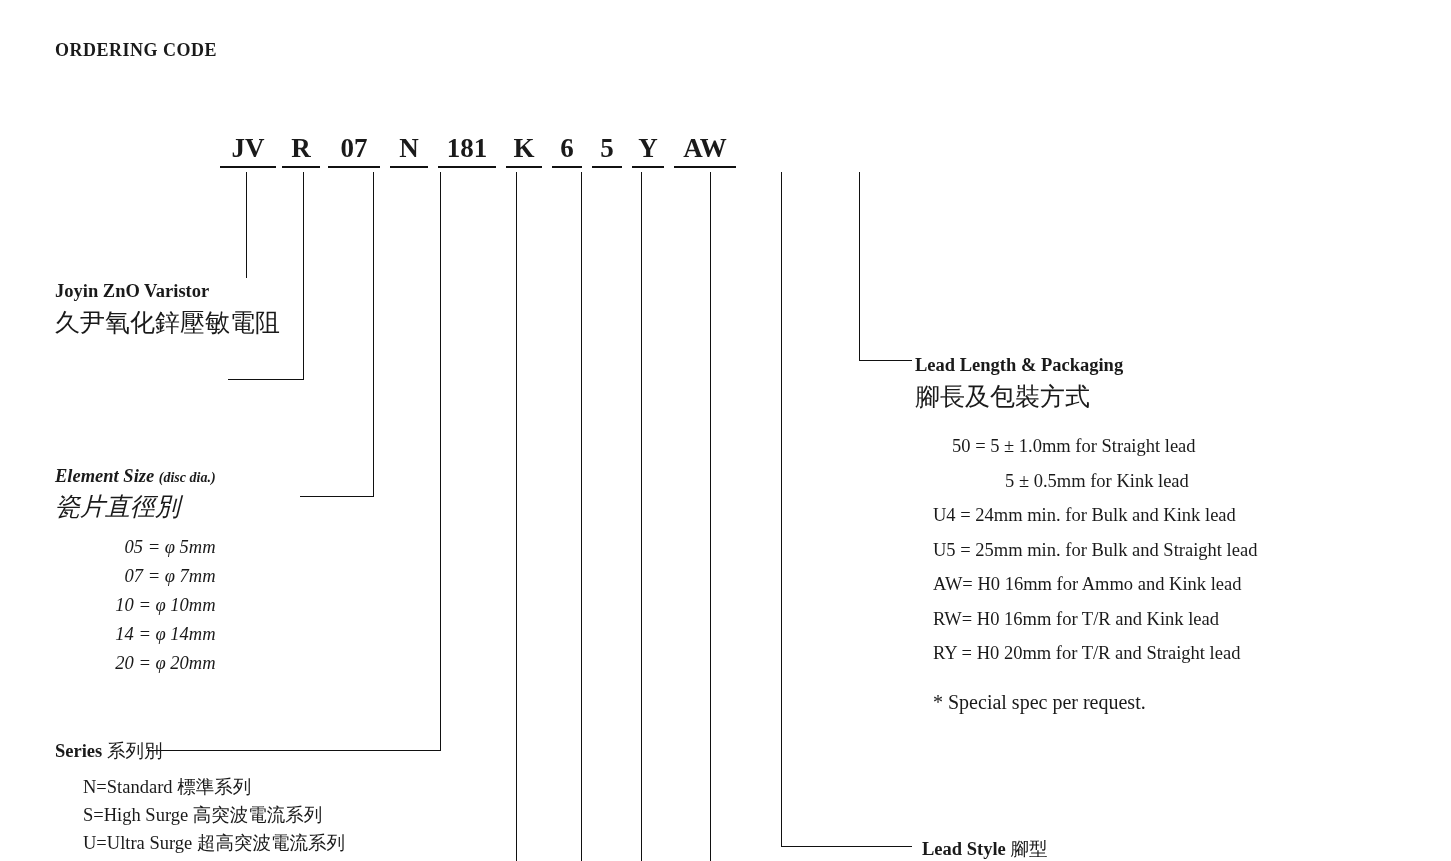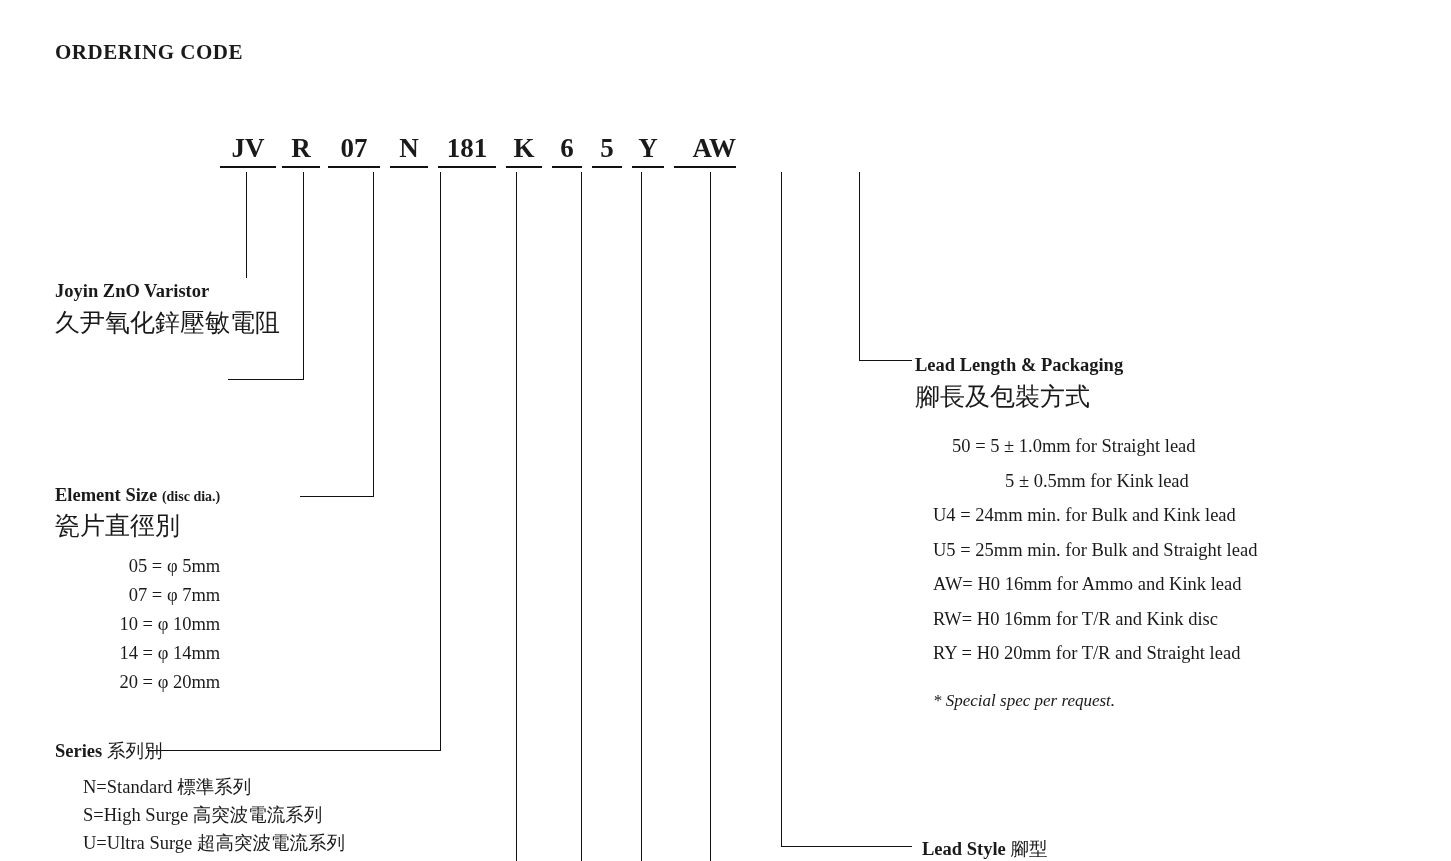--- a/index.html
+++ b/index.html
@@ -20,21 +20,21 @@
     left: 0; top: 0;
     width: 1451px;
     height: 861px;
   }
   .abs { position: absolute; }
 
   
   #page-title {
     left: 55px;
     top: 40px;
-    font-size: 21px;
+    font-size: 18px;
     font-weight: bold;
     letter-spacing: 0.5px;
   }
 
   
   .code-row {
     position: absolute;
     left: 220px;
     top: 133px;
     height: 34px;
@@ -83,40 +83,40 @@
   .txt {
     font-size: 18.5px;
     white-space: nowrap;
   }
   .txt-ind {
     font-size: 18.5px;
     white-space: nowrap;
   }
   .list { line-height: 29px; }
   .list-right { line-height: 34.5px; }
-  .note { font-size: 17px; white-space: nowrap; font-style: italic; }
+  .note { font-size: 20px; white-space: nowrap; }
 </style>
 </head>
 <body>
 
 <div class="canvas">
 
   <div class="abs hd" id="page-title">ORDERING CODE</div>
 
   <div class="code-row">
     <div class="code-seg" style="left:0px;width:56px;">JV</div>
     <div class="code-seg" style="left:62px;width:38px;">R</div>
     <div class="code-seg" style="left:108px;width:52px;">07</div>
     <div class="code-seg" style="left:170px;width:38px;">N</div>
     <div class="code-seg" style="left:218px;width:58px;">181</div>
     <div class="code-seg" style="left:286px;width:36px;">K</div>
     <div class="code-seg" style="left:332px;width:30px;">6</div>
     <div class="code-seg" style="left:372px;width:30px;">5</div>
     <div class="code-seg" style="left:412px;width:32px;">Y</div>
-    <div class="code-seg" style="left:454px;width:62px;text-align:right;">AW</div>
+    <div class="code-seg" style="left:454px;width:62px;">AW</div>
   </div>
 
   <div class="vline" style="left:246px; top:172px; height:106px;"></div>
 
   <div class="vline" style="left:303px; top:172px; height:207px;"></div>
   <div class="hline" style="left:228px; top:379px; width:76px;"></div>
 
   <div class="vline" style="left:373px; top:172px; height:324px;"></div>
   <div class="hline" style="left:300px; top:496px; width:74px;"></div>
 
@@ -136,21 +136,21 @@
 
   <div class="vline" style="left:859px; top:172px; height:188px;"></div>
   <div class="hline" style="left:859px; top:360px; width:53px;"></div>
 
   <div class="blk" style="left:55px; top:281px;">
     <div class="hd">Joyin ZnO Varistor</div>
     <div class="cn-line" style="margin-top:4px;">久尹氧化鋅壓敏電阻</div>
   </div>
 
 
-  <div class="blk" style="left:55px; top:485px;">
+  <div class="blk" style="left:55px; top:466px;font-style:italic;">
     <div class="hd">
       <span>Element Size</span>
       <span class="small">(disc dia.)</span>
     </div>
     <div class="cn-line" style="margin-top:3px;">瓷片直徑別</div>
     <div class="list" style="margin-top:10px; padding-left:28px;text-align:right;">
       <div class="txt-ind">05 = φ 5mm</div>
       <div class="txt-ind">07 = φ 7mm</div>
       <div class="txt-ind">10 = φ 10mm</div>
       <div class="txt-ind">14 = φ 14mm</div>
@@ -172,21 +172,21 @@
 
   <div class="blk" style="left:915px; top:355px;">
     <div class="hd">Lead Length &amp; Packaging</div>
     <div class="cn-line" style="margin-top:4px;">腳長及包裝方式</div>
     <div class="list-right" style="margin-top:16px;">
       <div class="txt" style="padding-left:37px;">50  = 5 ± 1.0mm for Straight lead</div>
       <div class="txt" style="padding-left:90px;">5 ± 0.5mm for  Kink lead</div>
       <div class="txt" style="padding-left:18px;">U4 = 24mm min. for Bulk and Kink lead</div>
       <div class="txt" style="padding-left:18px;">U5 = 25mm min. for Bulk and Straight lead</div>
       <div class="txt" style="padding-left:18px;">AW= H0 16mm  for Ammo and Kink lead</div>
-      <div class="txt" style="padding-left:18px;">RW= H0 16mm  for T/R and Kink disc</div>
+      <div class="txt" style="padding-left:18px;">RW= H0 16mm  for T/R and Kink lead</div>
       <div class="txt" style="padding-left:18px;">RY = H0 20mm  for T/R and Straight lead</div>
     </div>
     <div class="note" style="margin-top:20px; padding-left:18px;">* Special spec per request.</div>
   </div>
 
   <div class="blk" style="left:922px; top:836px;">
     <div class="hd">
       <span>Lead Style</span>
       <span class="cn">腳型</span>
     </div>

